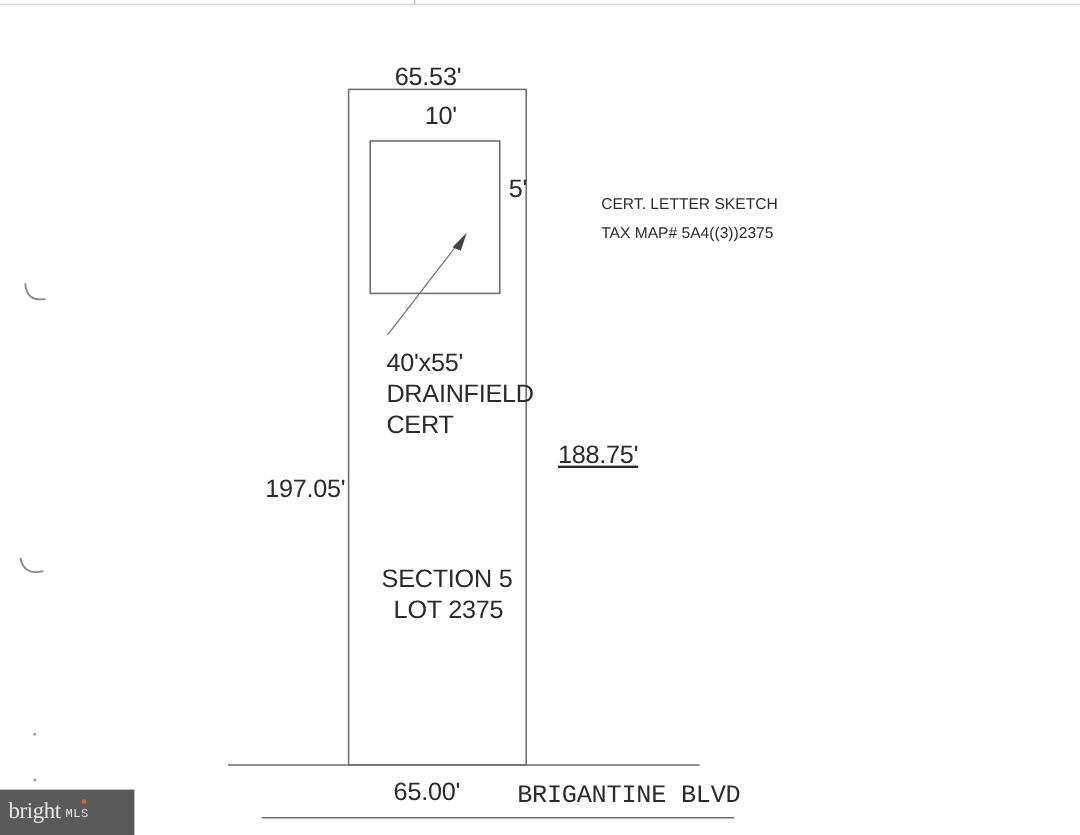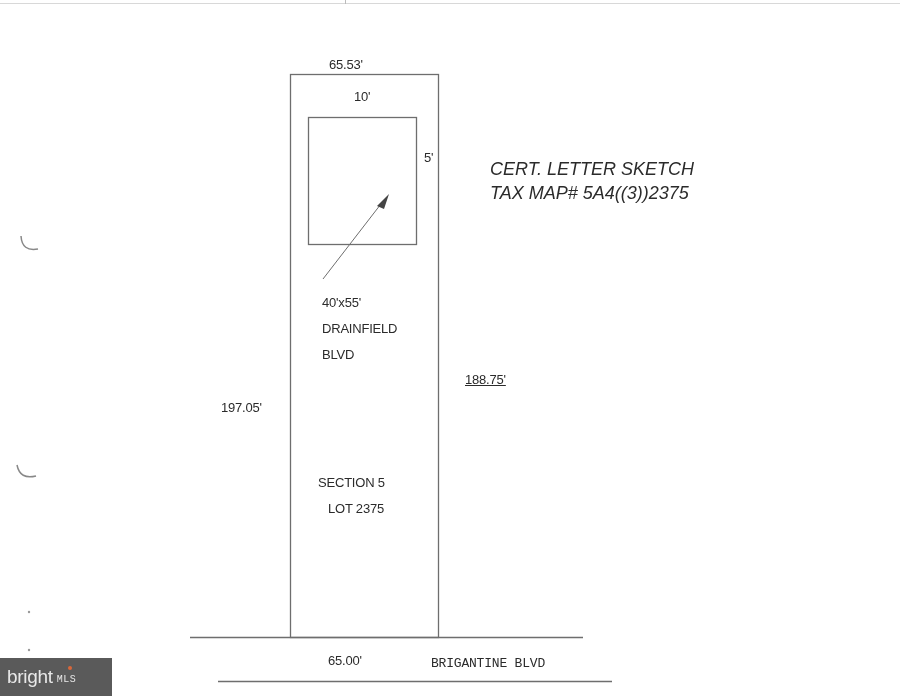--- a/index.html
+++ b/index.html
@@ -6,29 +6,29 @@
     body {
       width: 900px; height: 696px; position: relative; overflow: hidden;
       background: #ffffff;
       font-family: "Liberation Sans", sans-serif;
       color: #2a2a2a;
     }
     .abs { position: absolute; }
     .top-edge { left: 0; top: 3px; width: 900px; height: 1px; background: #d8d8d8; }
     .top-tick { left: 345px; top: 0; width: 1px; height: 4px; background: #bbb; }
     svg.sketch { position: absolute; left: 0; top: 0; }
-    .txt { position: absolute; font-size: 13px; line-height: 22px; white-space: nowrap; color: #2b2b2b; letter-spacing: -0.2px; }
-    .info { position: absolute; left: 490px; top: 158px; font-size: 18px; line-height: 23.5px; color: #2b2b2b; font-style: italic; }
+    .txt { position: absolute; font-size: 21px; line-height: 22px; white-space: nowrap; color: #2b2b2b; letter-spacing: -0.2px; }
+    .info { position: absolute; left: 501px; top: 158px; font-size: 13px; line-height: 23.5px; color: #2b2b2b; }
     .info div { white-space: nowrap; }
     .logo {
       position: absolute; left: 0; top: 658px; width: 112px; height: 38px;
       background: #5a5a5a; color: #e8e8e8;
       display: flex; align-items: center; padding-left: 7px; box-sizing: border-box;
     }
-    .logo .brand { font-family: Liberation Sans, sans-serif; font-size: 19px; position: relative; letter-spacing: -0.3px; }
+    .logo .brand { font-family: Liberation Serif, serif; font-size: 19px; position: relative; letter-spacing: -0.3px; }
     .logo .mls { font-family: Liberation Mono, monospace; font-size: 10px; margin-left: 4px; letter-spacing: 0.5px; margin-top: 4px; }
     .logo .spark { position: absolute; left: 68px; top: 8px; width: 4px; height: 4px; border-radius: 2px; background: #d9673a; }
   </style>
 </head>
 <body>
 
 <div class="abs top-edge"></div>
 <div class="abs top-tick"></div>
 
 <svg class="sketch" width="900" height="696" viewBox="0 0 900 696">
@@ -53,21 +53,21 @@
 <div class="txt" style="left:354px; top:86px;">10'</div>
 <div class="txt" style="left:424px; top:147px;">5'</div>
 
 <div class="info">
   <div>CERT. LETTER SKETCH</div>
   <div>TAX MAP# 5A4((3))2375</div>
 </div>
 
 <div class="txt" style="left:322px; top:292px;">40'x55'</div>
 <div class="txt" style="left:322px; top:318px;">DRAINFIELD</div>
-<div class="txt" style="left:322px; top:344px;">BLVD</div>
+<div class="txt" style="left:322px; top:344px;">CERT</div>
 
 <div class="txt" style="left:221px; top:359px;margin-top:38px;">197.05'</div>
 <div class="txt" style="left:465px; top:369px;text-decoration:underline;">188.75'</div>
 
 <div class="txt" style="left:318px; top:472px;">SECTION 5</div>
 <div class="txt" style="left:318px; top:498px;margin-left:10px;">LOT 2375</div>
 
 <div class="txt" style="left:328px; top:650px;">65.00'</div>
 <div class="txt" style="left:431px; top:653px;font-family:Liberation Mono, monospace;">BRIGANTINE BLVD</div>
 

